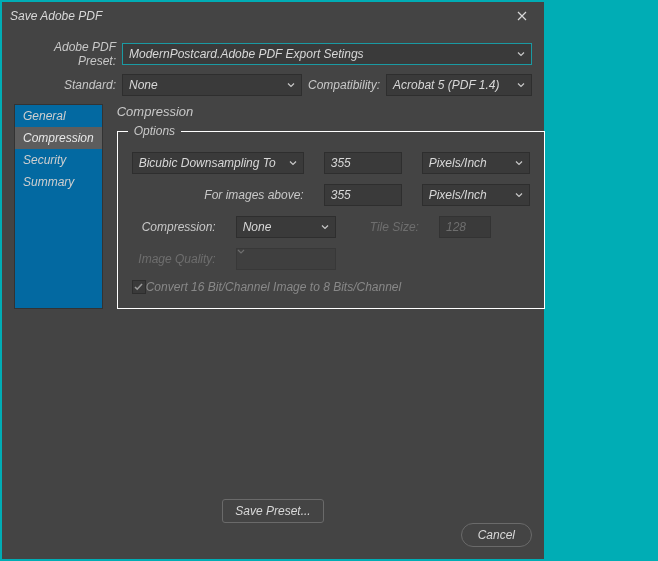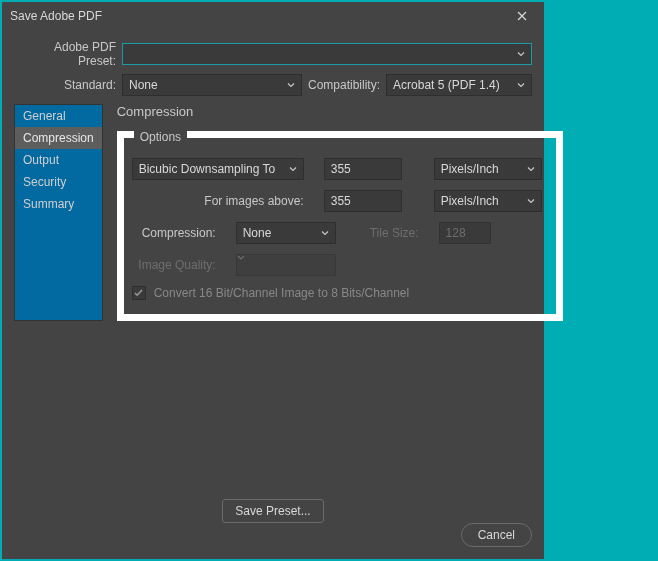--- a/index.html
+++ b/index.html
@@ -1,17 +1,17 @@
 <!DOCTYPE html>
 <html><head>
 <meta charset="utf-8">
 <style>
 * { box-sizing: border-box; margin: 0; padding: 0; font-family: "Segoe UI", Tahoma, sans-serif; }
 body { background: #00adb5; width: 658px; height: 561px; overflow: hidden; }
-.window { width: 546px; height: 561px; background: #00adb5; padding: 2px; }
+.window { width: 546px; height: 561px; background: #00adb5; padding: 2px; font-style: italic; }
 .titlebar { height: 28px; display: flex; align-items: center; background: #444444; }
 .titlebar-text { color: #d8d8d8; font-size: 12px; padding-left: 8px; flex: 1; }
 .close-btn { width: 44px; height: 28px; display: flex; align-items: center; justify-content: center; color: #d8d8d8; font-size: 14px; }
 .body { background: #444444; height: 529px; padding: 10px 12px 12px 12px; position: relative; color: #c8c8c8; font-size: 12px; }
 
 .row { display: flex; align-items: center; margin-bottom: 6px; }
 .lbl { text-align: right; padding-right: 6px; }
 .lbl-preset { width: 108px; }
 .lbl-standard { width: 108px; }
 .lbl-compat { padding: 0 6px; }
@@ -28,38 +28,38 @@
 .compat-select { flex: 1; }
 
 .main { display: flex; margin-top: 8px; }
 .sidebar { width: 132px; border: 1px solid #333333; background: #0369a1; }
 .side-item { padding: 4px 8px; color: #cfcfcf; cursor: default; }
 .side-item.selected { background: #5d5d5d; color: #e8e8e8; }
 
 .content { flex: 1; padding-left: 14px; }
 .section-title { font-size: 13px; margin-bottom: 12px; color: #c8c8c8; }
 
-.fieldset { border: 7px solid #ffffff; position: relative; padding: 20px 14px 14px 8px; }
+.fieldset { border: 1px solid #ffffff; position: relative; padding: 20px 14px 14px 14px; }
 .legend { position: absolute; top: -8px; left: 10px; background: #444444; padding: 0 6px; font-size: 12px; color: #c8c8c8; }
 
 .frow { display: flex; align-items: center; margin-bottom: 10px; gap: 20px; }
 .sel-downsample { width: 172px; }
 .num-input { width: 78px; background: #3a3a3a; border: 1px solid #2e2e2e; color: #d8d8d8; height: 22px; font-size: 12px; padding: 0 6px; display: flex; align-items: center; }
-.unit-select { width: 108px; margin-left: 12px; }
+.unit-select { width: 108px; }
 .right-label { text-align: right; }
 .lbl-above { width: 172px; }
 .lbl-comp { width: 84px; }
 .sel-comp { width: 100px; }
 .lbl-tile { color: #6e6e6e; padding-left: 14px; }
 .tile-input { width: 52px; background: #3a3a3a; border: 1px solid #333333; color: #6e6e6e; height: 22px; display: flex; align-items: center; padding: 0 6px; }
 .lbl-iq { width: 84px; color: #6e6e6e; }
 .sel-iq { width: 100px; background: #3f3f3f; border: 1px solid #383838; height: 22px; position: relative; }
 .sel-iq .caret path { stroke: #6e6e6e; }
 
-.checkbox-row { display: flex; align-items: center; gap: 8px; color: #888888; }
+.checkbox-row { display: flex; align-items: center; gap: 0; color: #888888; }
 .checkbox { width: 14px; height: 14px; background: #3a3a3a; border: 1px solid #2e2e2e; display: flex; align-items: center; justify-content: center; color: #888888; font-size: 10px; }
 
 .footer { position: absolute; left: 12px; right: 12px; bottom: 12px; display: flex; align-items: center; flex-direction: column; }
 .btn { border: 1px solid #6a6a6a; background: #444444; color: #d8d8d8; font-size: 12px; height: 24px; padding: 0 16px; border-radius: 12px; display: flex; align-items: center; cursor: default; }
 .btn-save-preset { border-radius: 3px; padding: 0 12px; }
 .footer-right { margin-left: auto; display: flex; gap: 10px; }
 </style>
 </head>
 <body>
 
@@ -71,20 +71,21 @@
           <path d="M1 1 L9 9 M9 1 L1 9" stroke="#d8d8d8" stroke-width="1.2"></path>
         </svg>
     </div>
   </div>
 
   <div class="body">
 
     <div class="row">
       <div class="lbl lbl-preset">Adobe PDF Preset:</div>
       <div class="select preset-select">
+        <span>ModernPostcard.Adobe PDF Export Setings</span>
         <span class="caret">
             <svg width="8" height="5">
               <path d="M1 1 L4 4 L7 1" stroke="#c8c8c8" fill="none" stroke-width="1.2"></path>
             </svg>
           </span>
       </div>
     </div>
 
     <div class="row">
       <div class="lbl lbl-standard">Standard:</div>
@@ -104,21 +105,20 @@
               <path d="M1 1 L4 4 L7 1" stroke="#c8c8c8" fill="none" stroke-width="1.2"></path>
             </svg>
           </span>
       </div>
     </div>
 
     <div class="main">
       <div class="sidebar">
         <div class="side-item"><span>General</span></div>
         <div class="side-item selected"><span>Compression</span></div>
-        <div class="side-item"><span>Output</span></div>
         <div class="side-item"><span>Security</span></div>
         <div class="side-item"><span>Summary</span></div>
       </div>
 
       <div class="content">
         <div class="section-title">Compression</div>
 
         <div class="fieldset">
           <div class="legend">Options</div>
 

